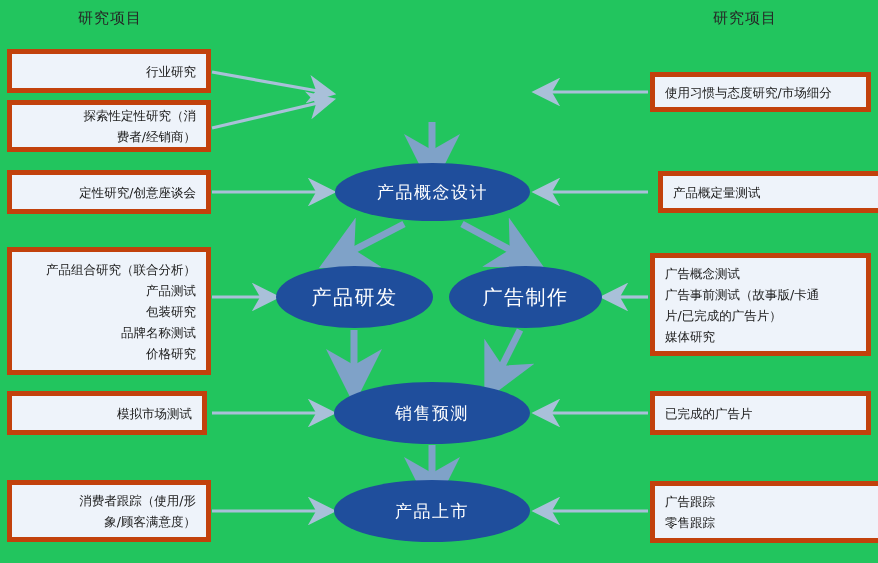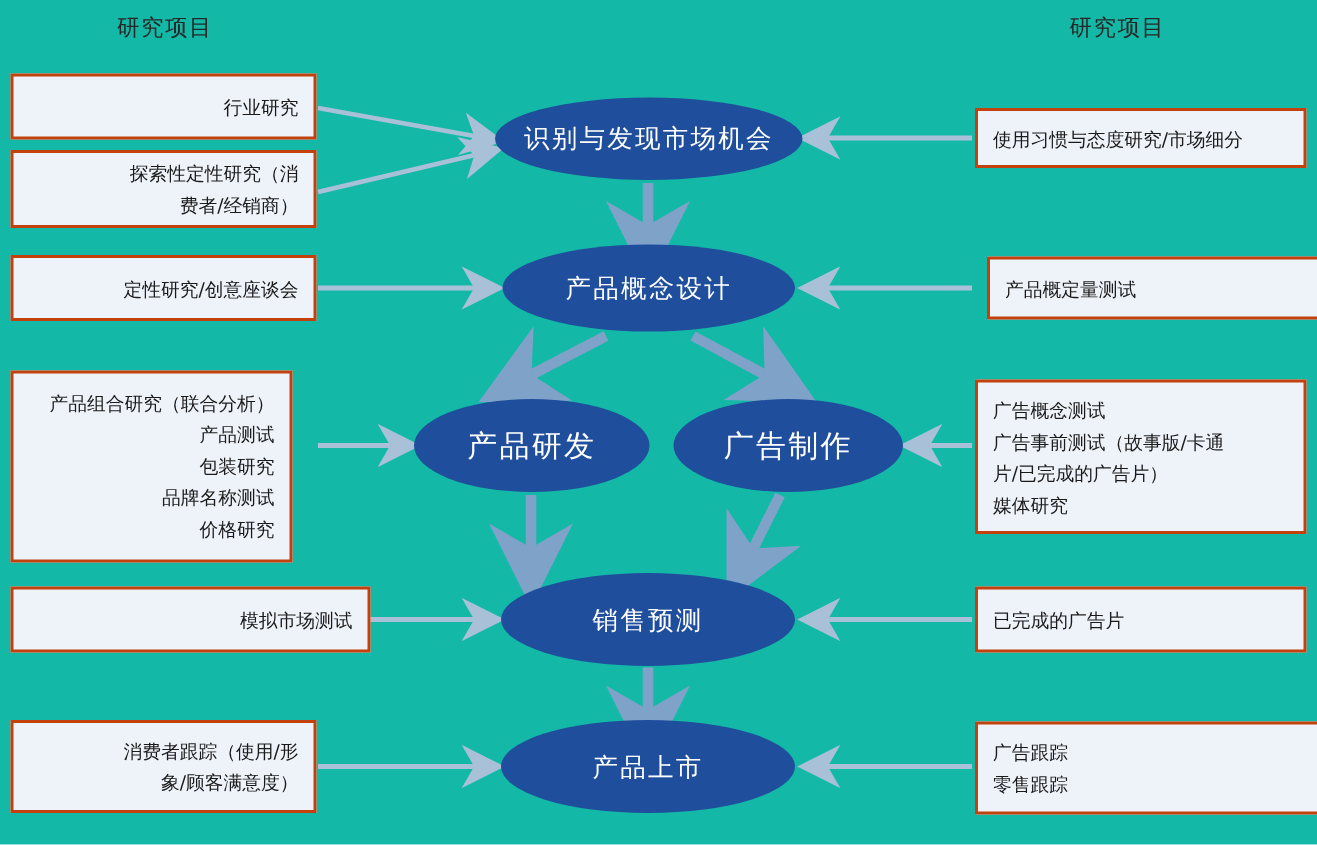--- a/index.html
+++ b/index.html
@@ -4,41 +4,41 @@
 <style>
   html, body {
     margin: 0;
     padding: 0;
     background: #ffffff;
   }
   #canvas {
     position: relative;
     width: 878px;
     height: 563px;
-    background: #14b8a6;
+    background: #22c55e;
     font-family: "DejaVu Sans", "Liberation Sans", sans-serif;
     overflow: hidden;
   }
   .col-title {
     position: absolute;
     font-size: 15px;
     color: #262626;
     letter-spacing: 1px;
     white-space: nowrap;
     text-align: center;
     line-height: 20px;
   }
   #title-left  { left: 10px;  top: 8px; width: 200px; }
   #title-right { left: 645px; top: 8px; width: 200px; }
 
   .box {
     position: absolute;
     box-sizing: border-box;
     background: #eef3fa;
-    border: 2px solid #c2410c;
+    border: 5px solid #c2410c;
     font-size: 12.5px;
     color: #1a1a1a;
     line-height: 21px;
     padding: 6px 10px;
     display: flex;
     flex-direction: column;
     justify-content: center;
   }
   .box.right-align { text-align: right; align-items: flex-end; }
   .box.left-align  { text-align: left;  align-items: flex-start; }
@@ -103,49 +103,48 @@
     <g stroke="#7fa2c8" stroke-width="7" fill="none" marker-end="url(#ah-d)">
       <path d="M432,122 L432,155"></path>
       <path d="M404,224 L350,252"></path>
       <path d="M462,224 L514,252"></path>
       <path d="M354,330 L354,370"></path>
       <path d="M520,330 L500,370"></path>
       <path d="M432,445 L432,478"></path>
     </g>
   </svg>
 
-  <div class="ellipse" style="left:330px; top:65px;  width:205px; height:55px;">识别与发现市场机会</div>
   <div class="ellipse" style="left:335px; top:163px; width:195px; height:58px;text-align:right;">产品概念设计</div>
   <div class="ellipse small" style="left:276px; top:266px; width:157px; height:62px;">产品研发</div>
   <div class="ellipse small" style="left:449px; top:266px; width:153px; height:62px;">广告制作</div>
   <div class="ellipse" style="left:334px; top:382px; width:196px; height:62px;">销售预测</div>
   <div class="ellipse" style="left:334px; top:480px; width:196px; height:62px;">产品上市</div>
 
   <div class="box right-align" style="left:7px; top:49px; width:204px; height:44px;">
     <span class="line">行业研究</span>
   </div>
 
   <div class="box right-align" style="left:7px; top:100px; width:204px; height:52px;">
     <span class="line">探索性定性研究（消</span>
     <span class="line">费者/经销商）</span>
   </div>
 
   <div class="box right-align" style="left:7px; top:170px; width:204px; height:44px;">
     <span class="line">定性研究/创意座谈会</span>
   </div>
 
-  <div class="box right-align" style="left:7px; top:247px; width:188px; height:128px;font-family:Liberation Serif, serif;">
+  <div class="box right-align" style="left:7px; top:247px; width:204px; height:128px;">
     <span class="line">产品组合研究（联合分析）</span>
     <span class="line">产品测试</span>
     <span class="line">包装研究</span>
     <span class="line">品牌名称测试</span>
     <span class="line">价格研究</span>
   </div>
 
-  <div class="box right-align" style="left:7px; top:391px; width:240px; height:44px;">
+  <div class="box right-align" style="left:7px; top:391px; width:200px; height:44px;">
     <span class="line">模拟市场测试</span>
   </div>
 
   <div class="box right-align" style="left:7px; top:480px; width:204px; height:62px;">
     <span class="line">消费者跟踪（使用/形</span>
     <span class="line">象/顾客满意度）</span>
   </div>
 
   <div class="box left-align" style="left:650px; top:72px; width:221px; height:40px;">
     <span class="line">使用习惯与态度研究/市场细分</span>

